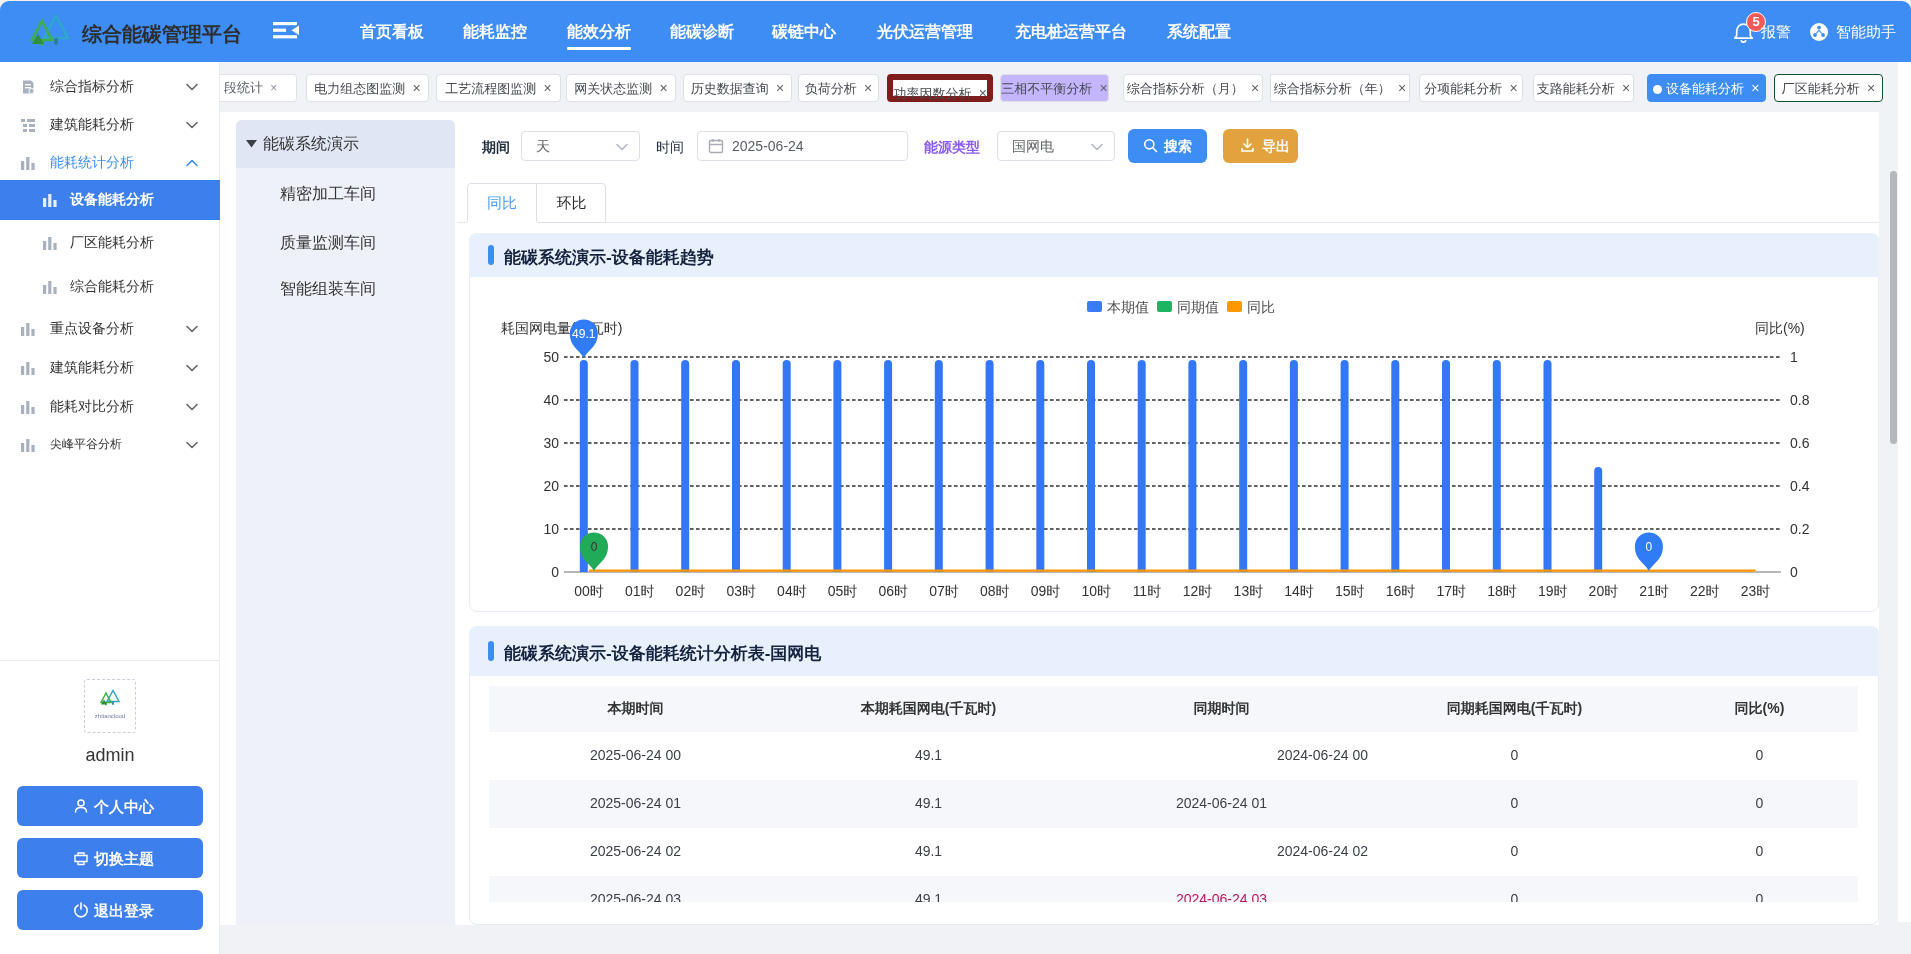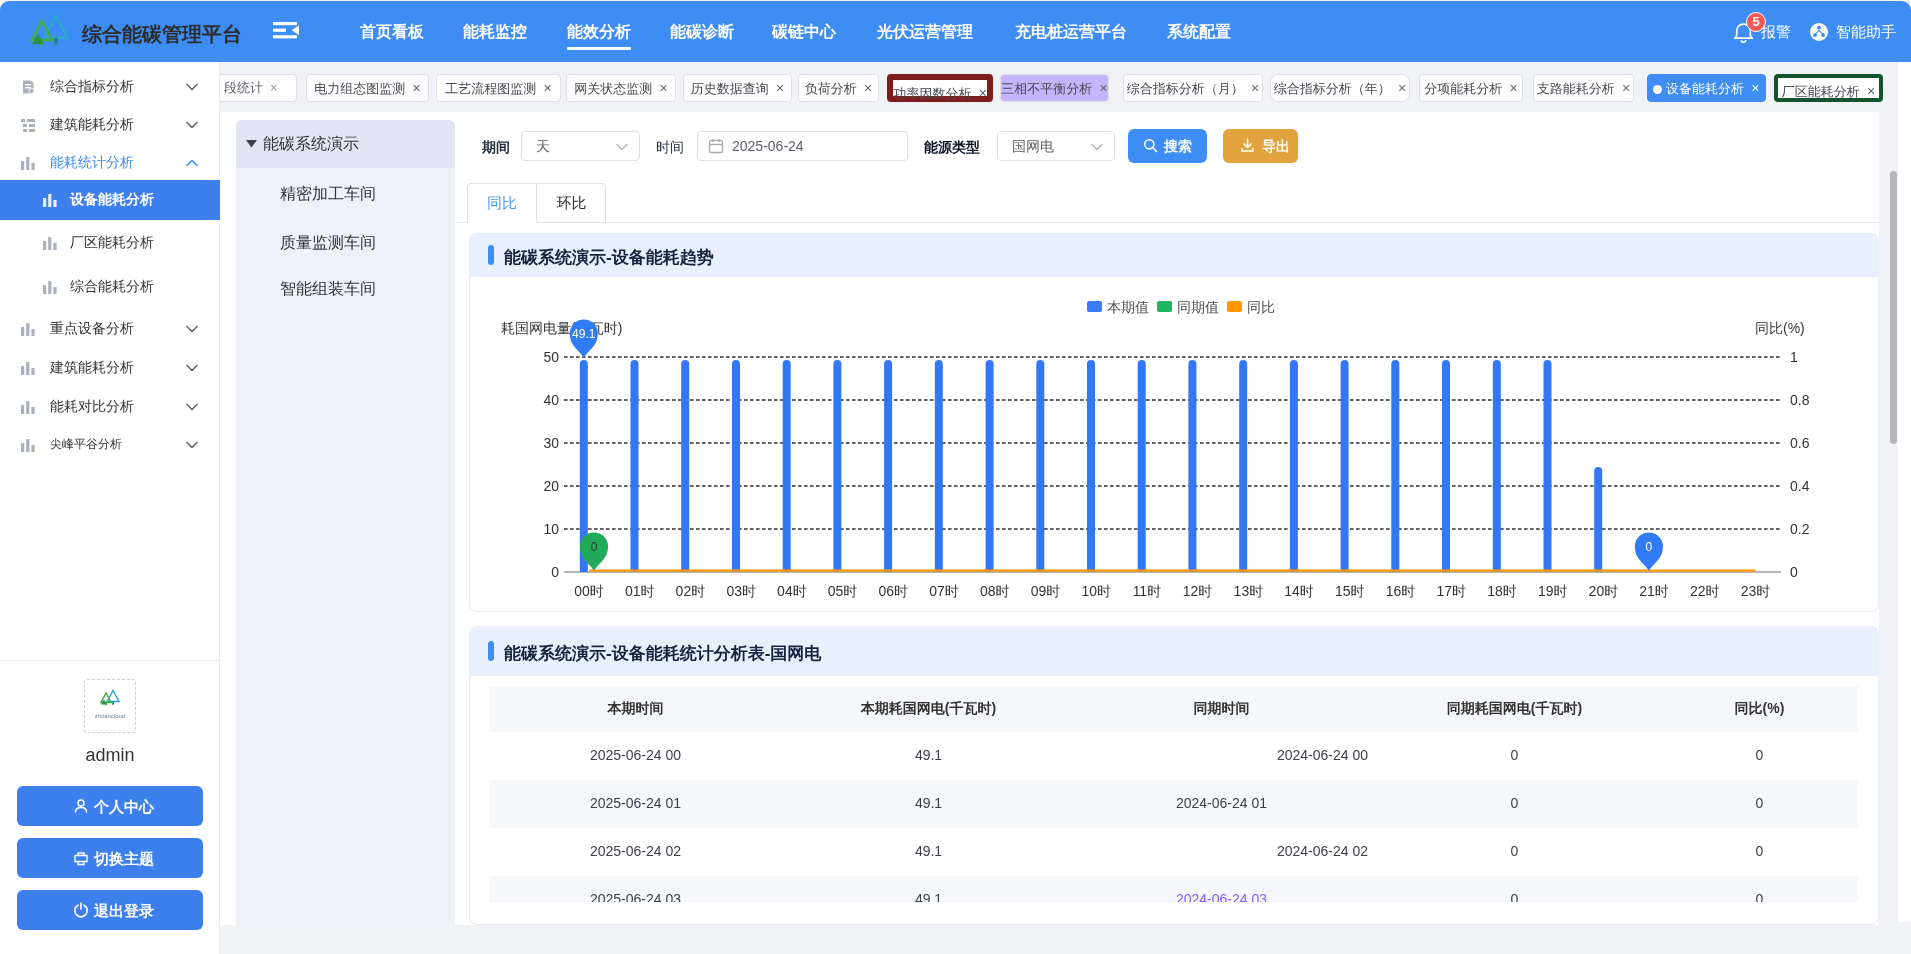--- a/index.html
+++ b/index.html
@@ -164,25 +164,25 @@
 <div class="abs" style="left:94px;top:902px;width:80px;height:18px;font-size:15px;color:#fff;font-weight:bold;white-space:nowrap;">退出登录</div>
 <div class="abs" style="left:220px;top:74px;width:77px;height:28px;background:#fff;border:1px solid #dde0e6;border-left:none;border-radius:0 4px 4px 0;font-size:13px;color:#5a5e66;line-height:26px;padding-left:4px;overflow:hidden;">段统计&nbsp;&nbsp;<span style="color:#8a8f99;font-size:12px;">×</span></div>
 <div class="abs" style="left:306px;top:74px;width:123px;height:28px;background:#fff;border:1px solid #dde0e6;border-radius:4px;font-size:13px;color:#46494f;line-height:26px;text-align:center;white-space:nowrap;">电力组态图监测&nbsp;&nbsp;<span style="color:#5f6368;font-size:14px;">×</span></div>
 <div class="abs" style="left:436px;top:74px;width:125px;height:28px;background:#fff;border:1px solid #dde0e6;border-radius:4px;font-size:13px;color:#46494f;line-height:26px;text-align:center;white-space:nowrap;">工艺流程图监测&nbsp;&nbsp;<span style="color:#5f6368;font-size:14px;">×</span></div>
 <div class="abs" style="left:566px;top:74px;width:110px;height:28px;background:#fff;border:1px solid #dde0e6;border-radius:4px;font-size:13px;color:#46494f;line-height:26px;text-align:center;white-space:nowrap;">网关状态监测&nbsp;&nbsp;<span style="color:#5f6368;font-size:14px;">×</span></div>
 <div class="abs" style="left:683px;top:74px;width:109px;height:28px;background:#fff;border:1px solid #dde0e6;border-radius:4px;font-size:13px;color:#46494f;line-height:26px;text-align:center;white-space:nowrap;">历史数据查询&nbsp;&nbsp;<span style="color:#5f6368;font-size:14px;">×</span></div>
 <div class="abs" style="left:798px;top:74px;width:81px;height:28px;background:#fff;border:1px solid #dde0e6;border-radius:4px;font-size:13px;color:#46494f;line-height:26px;text-align:center;white-space:nowrap;">负荷分析&nbsp;&nbsp;<span style="color:#5f6368;font-size:14px;">×</span></div>
 <div class="abs" style="left:887px;top:74px;width:106px;height:28px;background:#fff;border:6px solid #7f1d1d;border-radius:4px;font-size:13px;color:#46494f;line-height:26px;text-align:right;white-space:nowrap;">功率因数分析&nbsp;&nbsp;<span style="color:#5f6368;font-size:14px;">×</span></div>
 <div class="abs" style="left:1000px;top:74px;width:109px;height:28px;background:#c4b5fd;border:1px solid #dde0e6;border-radius:4px;font-size:13px;color:#46494f;line-height:26px;text-align:center;white-space:nowrap;">三相不平衡分析&nbsp;&nbsp;<span style="color:#5f6368;font-size:14px;">×</span></div>
 <div class="abs" style="left:1123px;top:74px;width:140px;height:28px;background:#fff;border:1px solid #dde0e6;border-radius:4px;font-size:13px;color:#46494f;line-height:26px;text-align:center;white-space:nowrap;">综合指标分析（月）&nbsp;&nbsp;<span style="color:#5f6368;font-size:14px;">×</span></div>
-<div class="abs" style="left:1270px;top:74px;width:140px;height:28px;background:#fff;border:1px solid #dde0e6;border-radius:8px;font-size:13px;color:#46494f;line-height:26px;text-align:center;white-space:nowrap;">综合指标分析（年）&nbsp;&nbsp;<span style="color:#5f6368;font-size:14px;">×</span></div>
+<div class="abs" style="left:1270px;top:74px;width:140px;height:28px;background:#fff;border:1px solid #dde0e6;border-radius:0;font-size:13px;color:#46494f;line-height:26px;text-align:center;white-space:nowrap;">综合指标分析（年）&nbsp;&nbsp;<span style="color:#5f6368;font-size:14px;">×</span></div>
 <div class="abs" style="left:1419px;top:74px;width:104px;height:28px;background:#fff;border:1px solid #dde0e6;border-radius:4px;font-size:13px;color:#46494f;line-height:26px;text-align:center;white-space:nowrap;">分项能耗分析&nbsp;&nbsp;<span style="color:#5f6368;font-size:14px;">×</span></div>
 <div class="abs" style="left:1533px;top:74px;width:101px;height:28px;background:#fff;border:1px solid #dde0e6;border-radius:4px;font-size:13px;color:#46494f;line-height:26px;text-align:center;white-space:nowrap;">支路能耗分析&nbsp;&nbsp;<span style="color:#5f6368;font-size:14px;">×</span></div>
 <div class="abs" style="left:1647px;top:74px;width:119px;height:28px;background:#3d8df5;border:1px solid #3d8df5;border-radius:4px;font-size:13px;color:#fff;line-height:26px;text-align:center;white-space:nowrap;"><span style="display:inline-block;width:9px;height:9px;border-radius:50%;background:#fff;vertical-align:-1px;"></span>&nbsp;设备能耗分析&nbsp;&nbsp;<span style="font-size:14px;">×</span></div>
-<div class="abs" style="left:1774px;top:74px;width:109px;height:28px;background:#fff;border:4px solid #14532d;border-radius:4px;font-size:13px;color:#46494f;line-height:26px;text-align:center;white-space:nowrap;">厂区能耗分析&nbsp;&nbsp;<span style="color:#5f6368;font-size:14px;">×</span></div>
+<div class="abs" style="left:1774px;top:74px;width:109px;height:28px;background:#fff;border:1px solid #14532d;border-radius:4px;font-size:13px;color:#46494f;line-height:26px;text-align:center;white-space:nowrap;">厂区能耗分析&nbsp;&nbsp;<span style="color:#5f6368;font-size:14px;">×</span></div>
 <div class="abs" style="left:220px;top:112px;width:1659px;height:813px;background:#fff;"></div>
 <div class="abs" style="left:236px;top:120px;width:219px;height:805px;background:#eef1f8;border-radius:6px 6px 0 0;"></div>
 <div class="abs" style="left:236px;top:120px;width:219px;height:48px;background:#e0e6f4;border-radius:6px 6px 0 0;"></div>
 <svg class="abs" style="left:246px;top:139px" width="11" height="9" viewBox="0 0 11 9">
     <polygon points="0,1 11,1 5.5,8.5" fill="#3a3f47"></polygon>
   </svg>
 <div class="abs" style="left:263px;top:134px;width:150px;height:20px;font-size:16px;color:#333;">能碳系统演示</div>
 <div class="abs" style="left:280px;top:184px;width:120px;height:20px;font-size:16px;color:#333;">精密加工车间</div>
 <div class="abs" style="left:280px;top:233px;width:120px;height:20px;font-size:16px;color:#333;">质量监测车间</div>
 <div class="abs" style="left:280px;top:279px;width:120px;height:20px;font-size:16px;color:#333;">智能组装车间</div>
@@ -192,21 +192,21 @@
     <path d="M1 1.5 L6 6.5 L11 1.5" fill="none" stroke="#b4bac4" stroke-width="1.6" stroke-linecap="round" stroke-linejoin="round"></path>
   </svg>
 <div class="abs" style="left:656px;top:139px;width:30px;height:16px;font-size:14px;font-weight:normal;color:#1f2d3d;">时间</div>
 <div class="abs" style="left:697px;top:131px;width:211px;height:30px;background:#fff;border:1px solid #dcdfe6;border-radius:4px;font-size:14px;color:#5a5e66;line-height:28px;padding-left:34px;">2025-06-24</div>
 <svg class="abs" style="left:708px;top:138px" width="16" height="16" viewBox="0 0 16 16">
 <rect x="1.5" y="2.5" width="13" height="12" rx="1.5" fill="none" stroke="#a8abb2" stroke-width="1.4"></rect>
 <line x1="1.5" y1="6.5" x2="14.5" y2="6.5" stroke="#a8abb2" stroke-width="1.4"></line>
 <line x1="5" y1="1" x2="5" y2="4" stroke="#a8abb2" stroke-width="1.4"></line>
 <line x1="11" y1="1" x2="11" y2="4" stroke="#a8abb2" stroke-width="1.4"></line>
 </svg>
-<div class="abs" style="left:924px;top:139px;width:60px;height:16px;font-size:14px;font-weight:bold;color:#0f172a;">能源类型</div>
+<div class="abs" style="left:924px;top:139px;width:60px;height:16px;font-size:14px;font-weight:bold;color:#8b5cf6;">能源类型</div>
 <div class="abs" style="left:997px;top:131px;width:118px;height:30px;background:#fff;border:1px solid #dcdfe6;border-radius:4px;font-size:14px;color:#606266;line-height:28px;padding-left:14px;">国网电</div>
 <svg class="abs" style="left:1091px;top:143px" width="12" height="8" viewBox="0 0 12 8">
     <path d="M1 1.5 L6 6.5 L11 1.5" fill="none" stroke="#b4bac4" stroke-width="1.6" stroke-linecap="round" stroke-linejoin="round"></path>
   </svg>
 <div class="abs" style="left:1128px;top:129px;width:79px;height:34px;background:#3d8df5;border-radius:6px;"></div>
 <svg class="abs" style="left:1143px;top:138px" width="15" height="15" viewBox="0 0 15 15">
 <circle cx="6.3" cy="6.3" r="4.6" fill="none" stroke="#fff" stroke-width="1.6"></circle>
 <line x1="9.8" y1="9.8" x2="13.5" y2="13.5" stroke="#fff" stroke-width="1.6" stroke-linecap="round"></line>
 </svg>
 <div class="abs" style="left:1164px;top:138px;width:36px;height:17px;font-size:14px;color:#fff;font-weight:bold;">搜索</div>
@@ -331,16 +331,16 @@
 <div class="abs" style="left:1661px;top:795px;width:197px;height:18px;font-size:14px;color:#3c3f46;text-align:center;">0</div>
 <div class="abs" style="left:489px;top:828px;width:1369px;height:48px;background:#fff;overflow:hidden;"></div>
 <div class="abs" style="left:489px;top:843px;width:293px;height:18px;font-size:14px;color:#3c3f46;text-align:center;">2025-06-24 02</div>
 <div class="abs" style="left:782px;top:843px;width:293px;height:18px;font-size:14px;color:#3c3f46;text-align:center;">49.1</div>
 <div class="abs" style="left:1075px;top:843px;width:293px;height:18px;font-size:14px;color:#3c3f46;text-align:right;">2024-06-24 02</div>
 <div class="abs" style="left:1368px;top:843px;width:293px;height:18px;font-size:14px;color:#3c3f46;text-align:center;">0</div>
 <div class="abs" style="left:1661px;top:843px;width:197px;height:18px;font-size:14px;color:#3c3f46;text-align:center;">0</div>
 <div class="abs" style="left:489px;top:876px;width:1369px;height:26px;background:#f5f7fa;overflow:hidden;"></div>
 <div class="abs" style="left:489px;top:891px;width:293px;height:18px;font-size:14px;color:#3c3f46;text-align:center;overflow:hidden;height:11px;">2025-06-24 03</div>
 <div class="abs" style="left:782px;top:891px;width:293px;height:18px;font-size:14px;color:#3c3f46;text-align:center;overflow:hidden;height:11px;">49.1</div>
-<div class="abs" style="left:1075px;top:891px;width:293px;height:18px;font-size:14px;color:#8b5cf6;text-align:center;overflow:hidden;height:11px;">2024-06-24 03</div>
+<div class="abs" style="left:1075px;top:891px;width:293px;height:18px;font-size:14px;color:#be185d;text-align:center;overflow:hidden;height:11px;">2024-06-24 03</div>
 <div class="abs" style="left:1368px;top:891px;width:293px;height:18px;font-size:14px;color:#3c3f46;text-align:center;overflow:hidden;height:11px;">0</div>
 <div class="abs" style="left:1661px;top:891px;width:197px;height:18px;font-size:14px;color:#3c3f46;text-align:center;overflow:hidden;height:11px;">0</div>
 <div class="abs" style="left:1898px;top:62px;width:13px;height:860px;background:#fff;"></div>
 <div class="abs" style="left:1890px;top:171px;width:7px;height:273px;background:#b5b7bc;border-radius:3.5px;"></div>
 </body></html>

